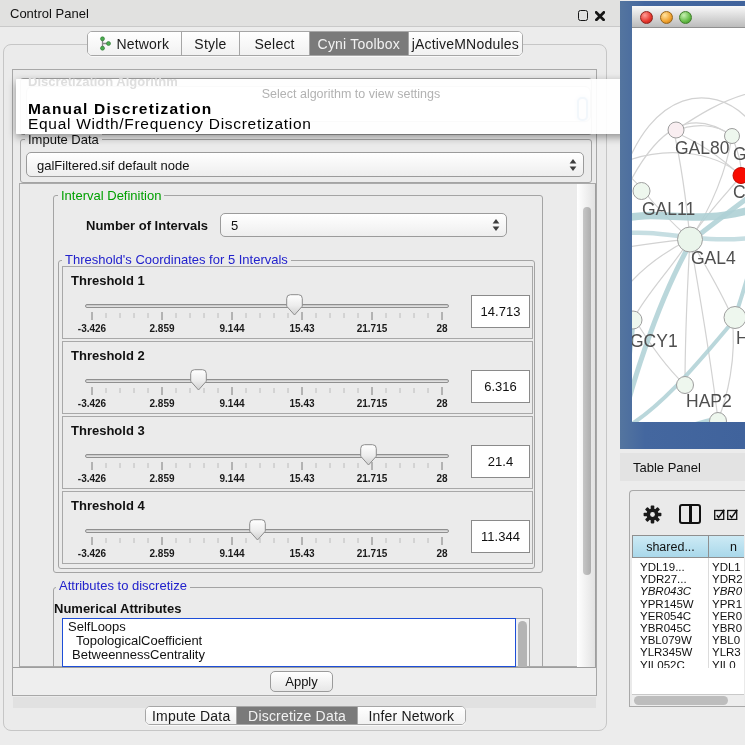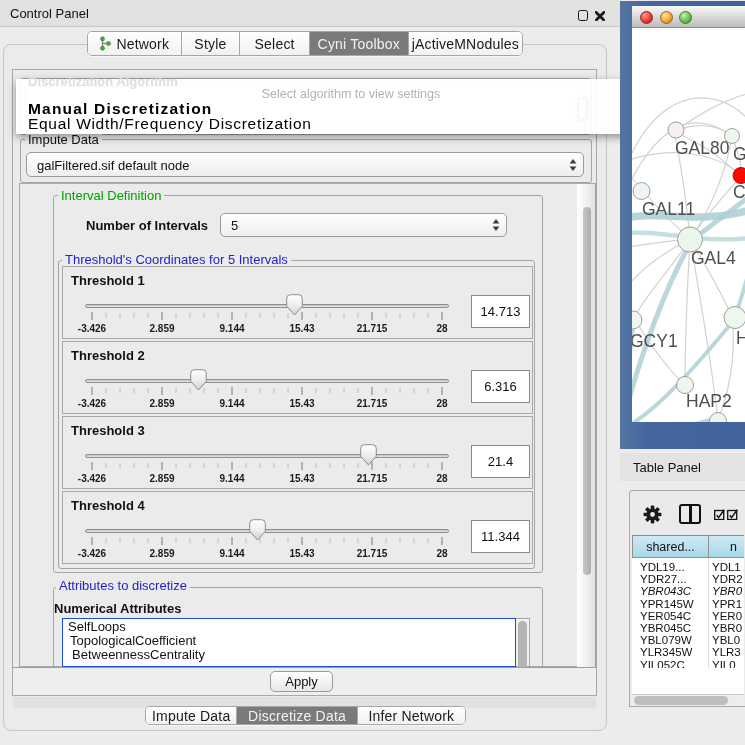--- a/index.html
+++ b/index.html
@@ -321,21 +321,21 @@
         <path d="M4.5,0.7 L12.5,0.7 Q16.3,0.7 16.3,4.5 L16.3,12.2 L8.5,21 L0.7,12.2 L0.7,4.5 Q0.7,0.7 4.5,0.7 Z" fill="url(#kg307)" stroke="#8d8d8d" stroke-width="1"></path>
       </svg>
       <div class="vbox">11.344</div>
     </div>
 
   <div class="group" style="left:40px; top:403px; width:490px; height:100px;"></div>
   <div class="glabel" style="left:43px; top:394px; color:#2222cc;">Attributes to discretize</div>
   <div class="abs" style="left:41px; top:417px; font-size:13px; font-weight:bold; color:#111;">Numerical Attributes</div>
   <div class="abs" style="left:49px; top:434px; width:454px; height:49px; background:#ffffff; border:1px solid #1d4ed8; font-size:13px; color:#111;">
     <div style="padding-left:5px; height:14px; line-height:15px;">SelfLoops</div>
-    <div style="padding-left:7px; height:14px; line-height:15px;">TopologicalCoefficient</div>
+    <div style="padding-left:13px; height:14px; line-height:15px;">TopologicalCoefficient</div>
     <div style="padding-left:9px; height:14px; line-height:15px;">BetweennessCentrality</div>
   </div>
   <div class="abs" style="left:503px; top:434px; width:14px; height:49px; background:#f1f1f1; border:1px solid #a8a8a8; border-left:none;"></div>
   <div class="abs" style="left:505px; top:437px; width:9px; height:60px; border-radius:5px; background:#b4b4b4;"></div>
 </div>
 
 <div id="mainsb" class="abs"></div>
 <div id="mainsbthumb" class="abs"></div>
 
 <div id="applystrip" class="abs"></div>

